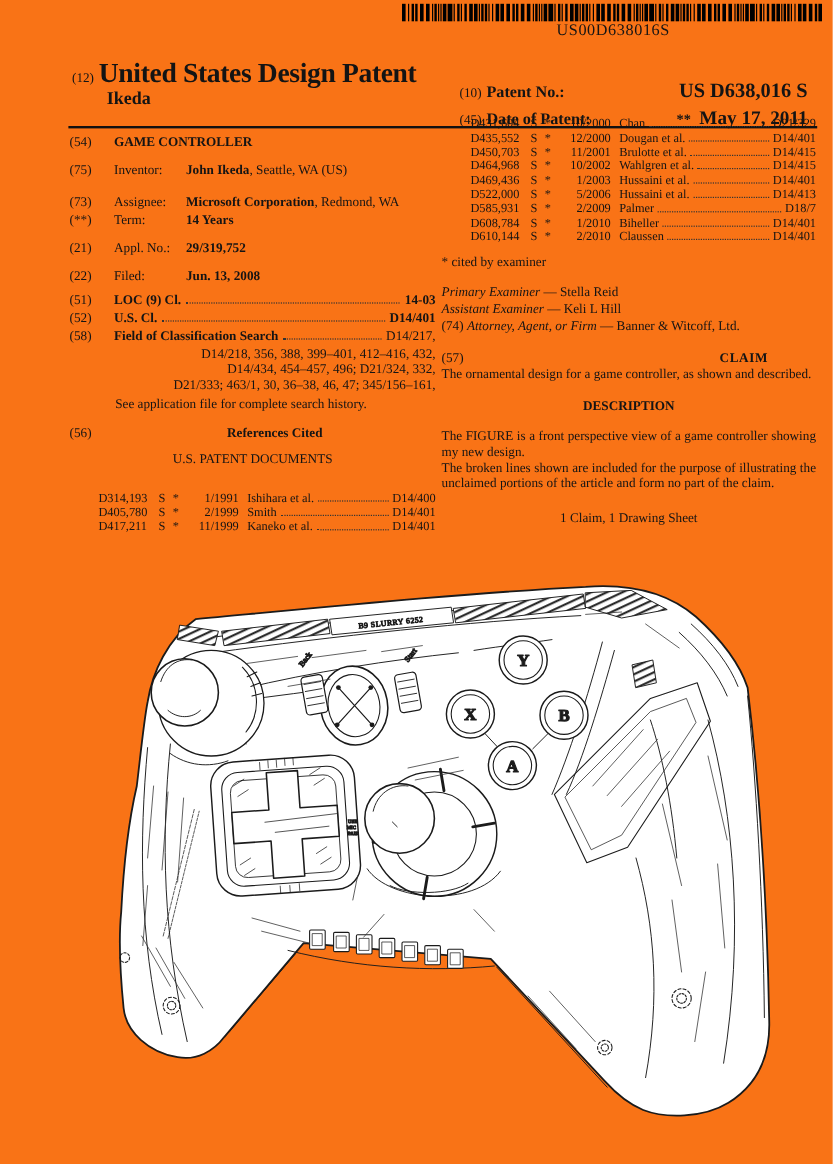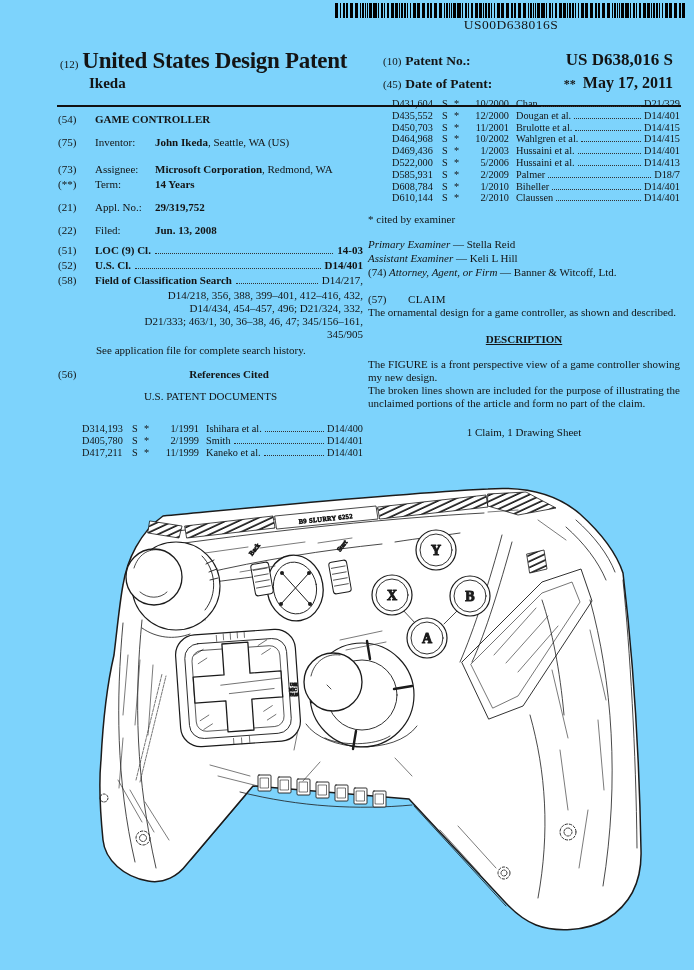--- a/index.html
+++ b/index.html
@@ -1,27 +1,27 @@
 <!DOCTYPE html>
 <html><head>
 <meta charset="utf-8">
 <style>
   html,body{margin:0;padding:0;background:#fff;}
-  .page{position:relative;width:694px;height:970px;background:#7dd3fc;color:#141414;
+  .page{position:relative;width:694px;height:970px;background:#f97316;color:#141414;
         font-family:"Liberation Serif","DejaVu Serif",serif;overflow:hidden;}
   
   .barcode{position:absolute;left:335px;top:3px;width:352px;height:15px;font-size:0;overflow:hidden;white-space:nowrap;}
   .barcode i{display:inline-block;height:100%;background:#000;vertical-align:top;}
   .barcode-caption{position:absolute;left:335px;top:17px;width:352px;text-align:center;font-size:13.5px;letter-spacing:.5px;}
   
   .hdr-num{font-size:11px;}
   .hdr-title{position:absolute;left:60px;top:48px;width:330px;}
   .hdr-title .big{font-size:23px;font-weight:bold;letter-spacing:-.3px;}
   .hdr-title .surname{font-size:15px;font-weight:bold;margin-top:1px;margin-left:29px;}
-  .hdr-right{position:absolute;left:383px;top:50px;width:290px;}
+  .hdr-right{position:absolute;left:383px;top:66px;width:290px;}
   .hdr-row{display:flex;justify-content:space-between;align-items:baseline;margin-bottom:4px;}
   .hdr-label{font-size:13.5px;font-weight:bold;}
   .hdr-patno{font-size:17px;font-weight:bold;white-space:nowrap;}
   .hdr-date{font-size:16px;font-weight:bold;white-space:nowrap;text-align:center;}
   .stars{font-size:12px;font-weight:bold;margin-right:7px;}
   .hrule{position:absolute;left:57px;top:105px;width:624px;height:2px;background:#111;}
   
   .col-left{position:absolute;left:58px;top:113px;width:305px;font-size:11px;line-height:13px;}
   .col-right{position:absolute;left:368px;top:98px;width:312px;font-size:11px;line-height:13px;}
   .info-row{display:grid;grid-template-columns:37px 60px 1fr;margin-bottom:10px;}
@@ -41,23 +41,23 @@
   .ref-row .rk{width:12px;flex:none;}
   .ref-row .rs{width:13px;flex:none;}
   .ref-row .rd{width:42px;flex:none;text-align:right;margin-right:7px;}
   .ref-row .rl{flex:1;border-bottom:1.2px dotted #333;margin:0 3px 2px 3px;}
   .ref-row .rc{flex:none;text-align:right;}
   .refs-indent{margin-left:24px;}
   .cited{margin-top:9px;}
   .staff{margin-top:12px;}
   .staff div{margin-bottom:1px;}
   .claim-head{display:grid;grid-template-columns:40px 1fr 40px;margin-top:14px;}
-  .claim-title{text-align:left;font-weight:normal;letter-spacing:.5px;}
+  .claim-title{text-align:right;font-weight:bold;letter-spacing:.5px;}
   .just{text-align:justify;}
-  .desc-head{margin:14px 0 12px 0;text-decoration:underline;}
+  .desc-head{margin:14px 0 12px 0;}
   .sheet-note{margin-top:16px;font-weight:normal;}
   
   .figure{position:absolute;left:90px;top:480px;width:564px;height:482px;}
   svg{display:block;}
   svg text{font-family:"Liberation Serif","DejaVu Serif",serif;fill:#1b1b1b;}
 </style>
 </head>
 <body>
 <div class="page">
 
@@ -129,21 +129,20 @@
     </div>
     <div class="dotrow">
       <span class="num">(58)</span>
       <span class="b">Field of Classification Search</span>
       <span class="leader"></span>
       <span>D14/217,</span>
     </div>
     <div class="fcs-line">D14/218, 356, 388, 399–401, 412–416, 432,</div>
     <div class="fcs-line">D14/434, 454–457, 496;  D21/324, 332,</div>
     <div class="fcs-line">D21/333;  463/1, 30, 36–38, 46, 47;  345/156–161,</div>
-    <div class="fcs-line">345/905</div>
     <div class="fcs-note">See application file for complete search history.</div>
 
     <div class="info-row refs-head" style="margin-bottom:0">
       <span>(56)</span>
       <span class="b center" style="grid-column:2/4">References Cited</span>
     </div>
     <div class="center usdocs">U.S. PATENT DOCUMENTS</div>
 
     <div class="refs-indent">
       <div class="ref-row">

